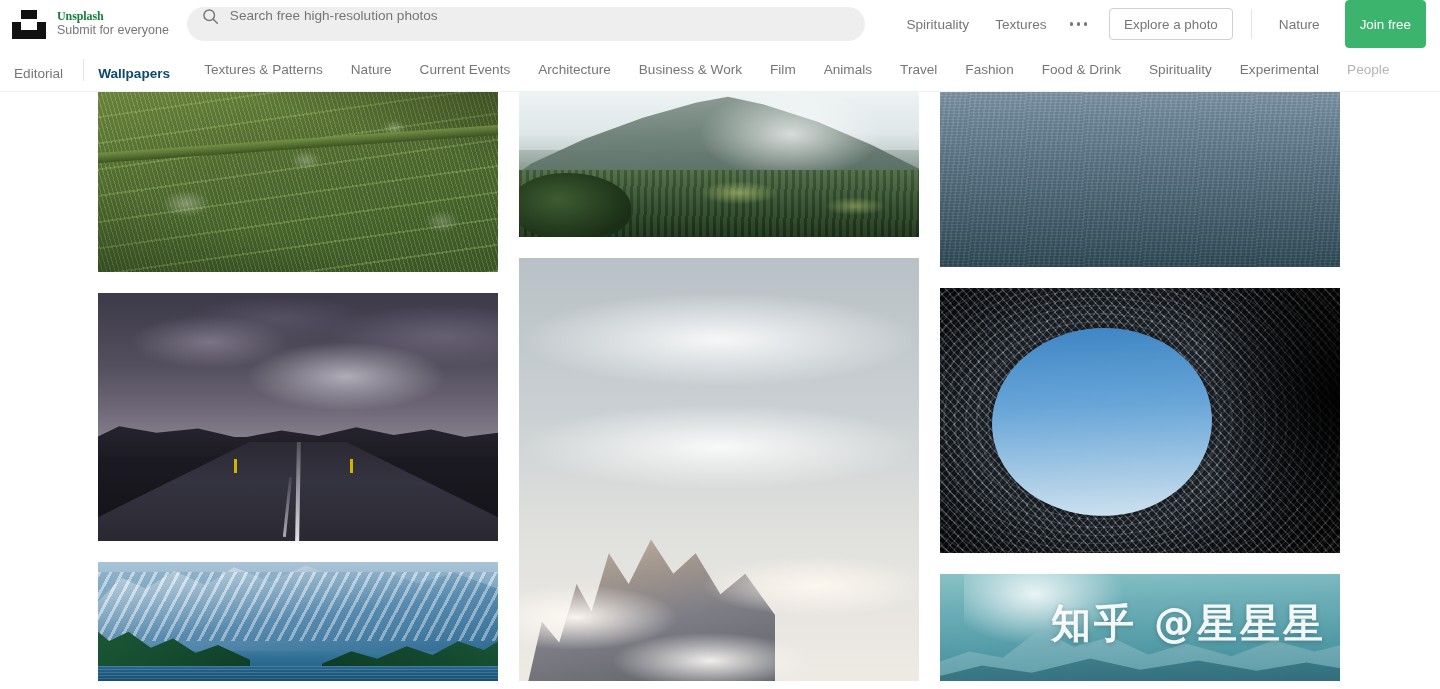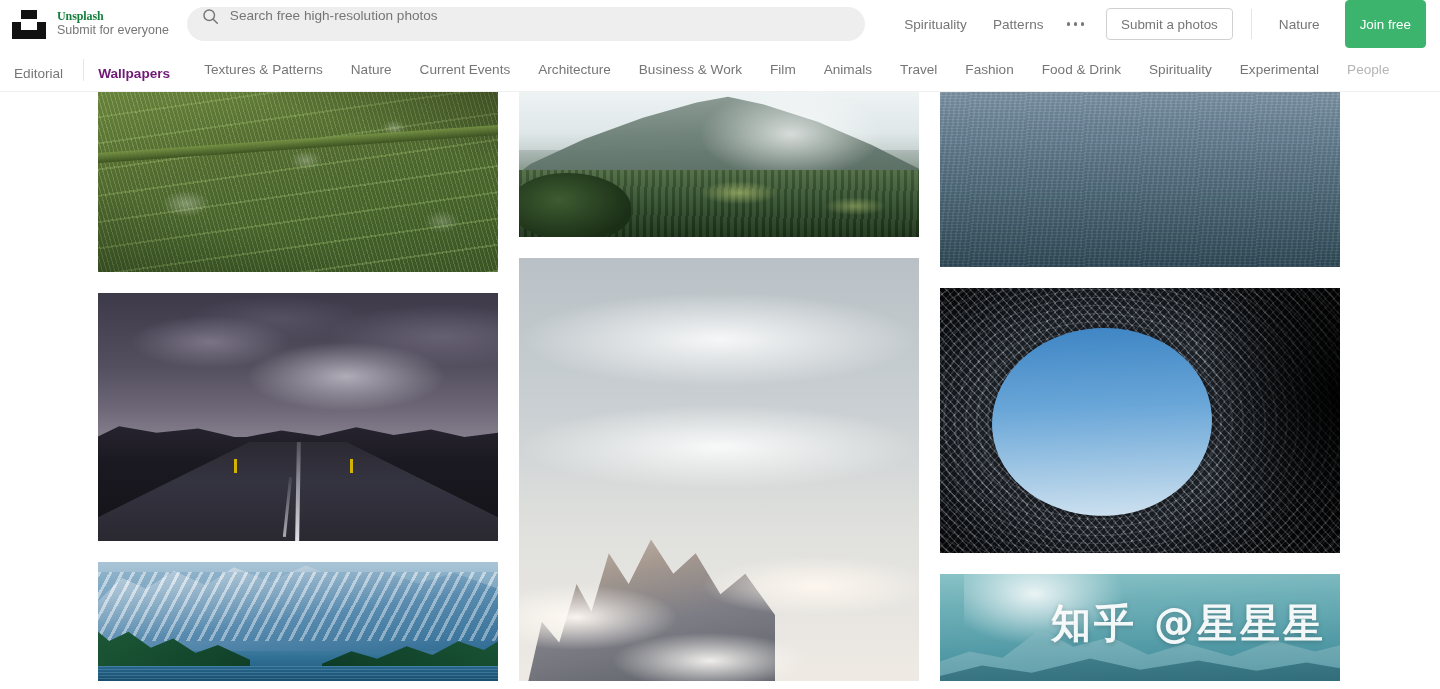--- a/index.html
+++ b/index.html
@@ -165,21 +165,21 @@
   }
   .cat {
     font-size: 13.6px;
     color: #767676;
     padding: 0 14px;
     cursor: pointer;
     flex: 0 0 auto;
   }
   .cat:first-child { padding-left: 0; padding-right: 20px; margin-top: 8px; }
   .cat.active {
-    color: #701a75;
+    color: #0c4a6e;
     font-weight: bold;
   }
   .cat-sep {
     width: 1px;
     height: 22px;
     background: #e5e5e5;
     margin: 0 14px 0 0;
     flex: 0 0 auto;
   }
   .cat.faded { color: #b4b4b4; }
@@ -445,27 +445,27 @@
   <div class="searchbar">
     <svg class="search-icon" width="17" height="17" viewBox="0 0 20 20">
       <circle cx="8.5" cy="8.5" r="6.2" fill="none" stroke="#767676" stroke-width="1.7"></circle>
       <line x1="13.2" y1="13.2" x2="18" y2="18" stroke="#767676" stroke-width="1.7" stroke-linecap="round"></line>
     </svg>
     <input class="search-input" type="text" placeholder="Search free high-resolution photos" style="">
   </div>
 
   <div class="header-right">
     <div class="hdr-link">Spirituality</div>
-    <div class="hdr-link">Patterns</div>
+    <div class="hdr-link">Textures</div>
     <div class="dots-btn">
       <span></span>
         <span></span>
         <span></span>
     </div>
-    <button class="submit-btn">Submit a photos</button>
+    <button class="submit-btn">Explore a photo</button>
     <div class="hdr-divider"></div>
     <div class="hdr-link">Nature</div>
     <button class="join-btn">Join free</button>
   </div>
 </div>
 
 <div class="catnav">
   <div class="cat">Editorial</div>
   <div class="cat-sep"></div>
   <div id="cat-list" style="display:contents"><div class="cat active">Wallpapers</div><div class="cat">Textures &amp; Patterns</div><div class="cat">Nature</div><div class="cat">Current Events</div><div class="cat">Architecture</div><div class="cat">Business &amp; Work</div><div class="cat">Film</div><div class="cat">Animals</div><div class="cat">Travel</div><div class="cat">Fashion</div><div class="cat">Food &amp; Drink</div><div class="cat">Spirituality</div><div class="cat">Experimental</div><div class="cat faded">People</div></div>

